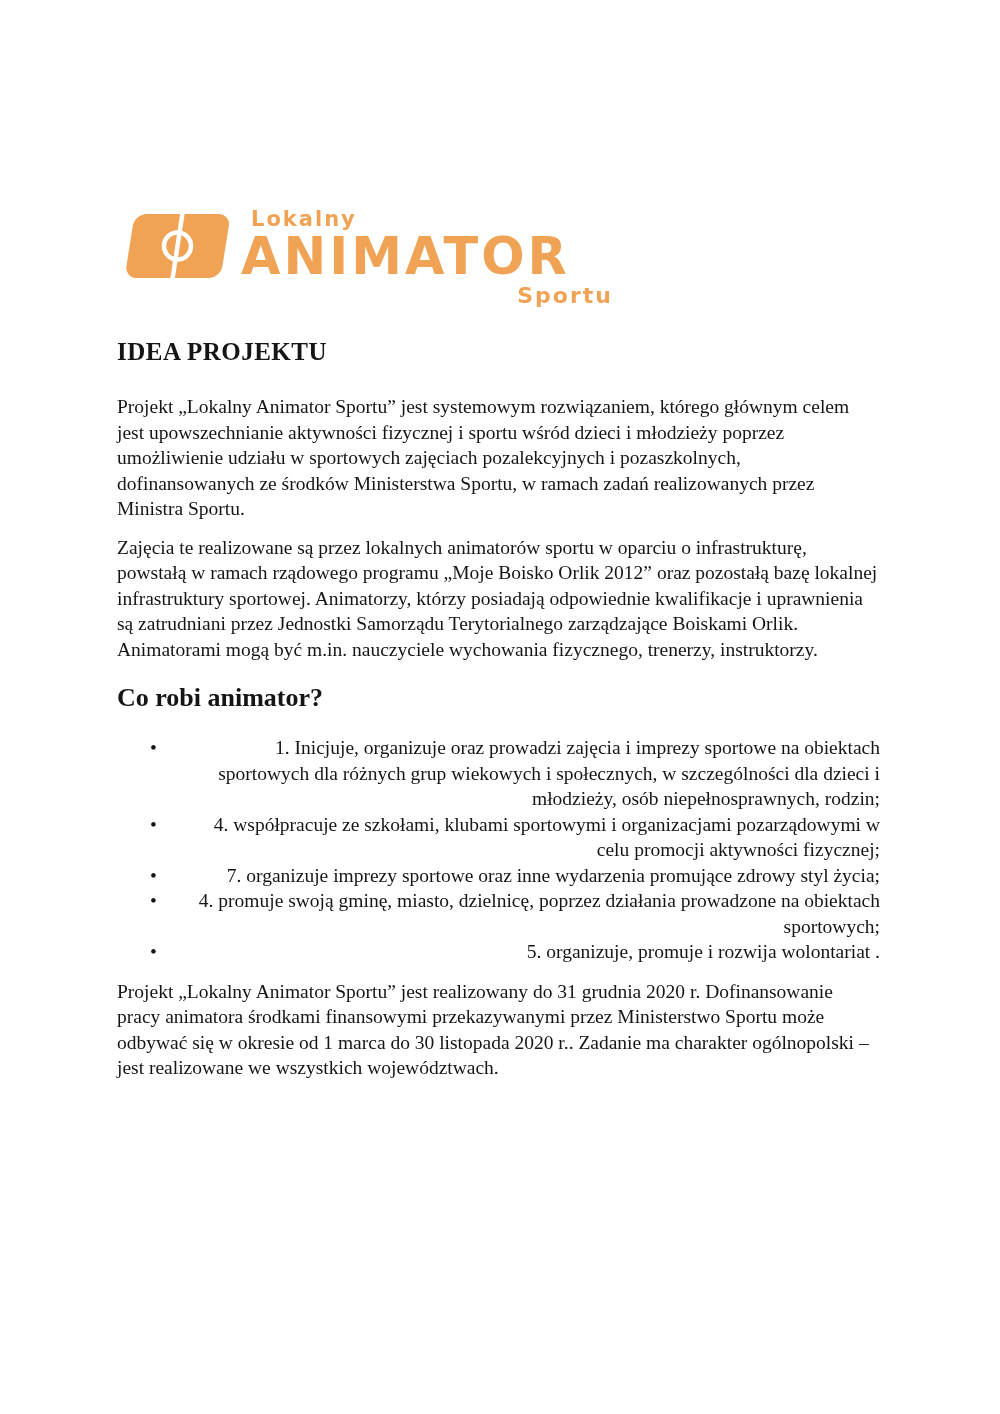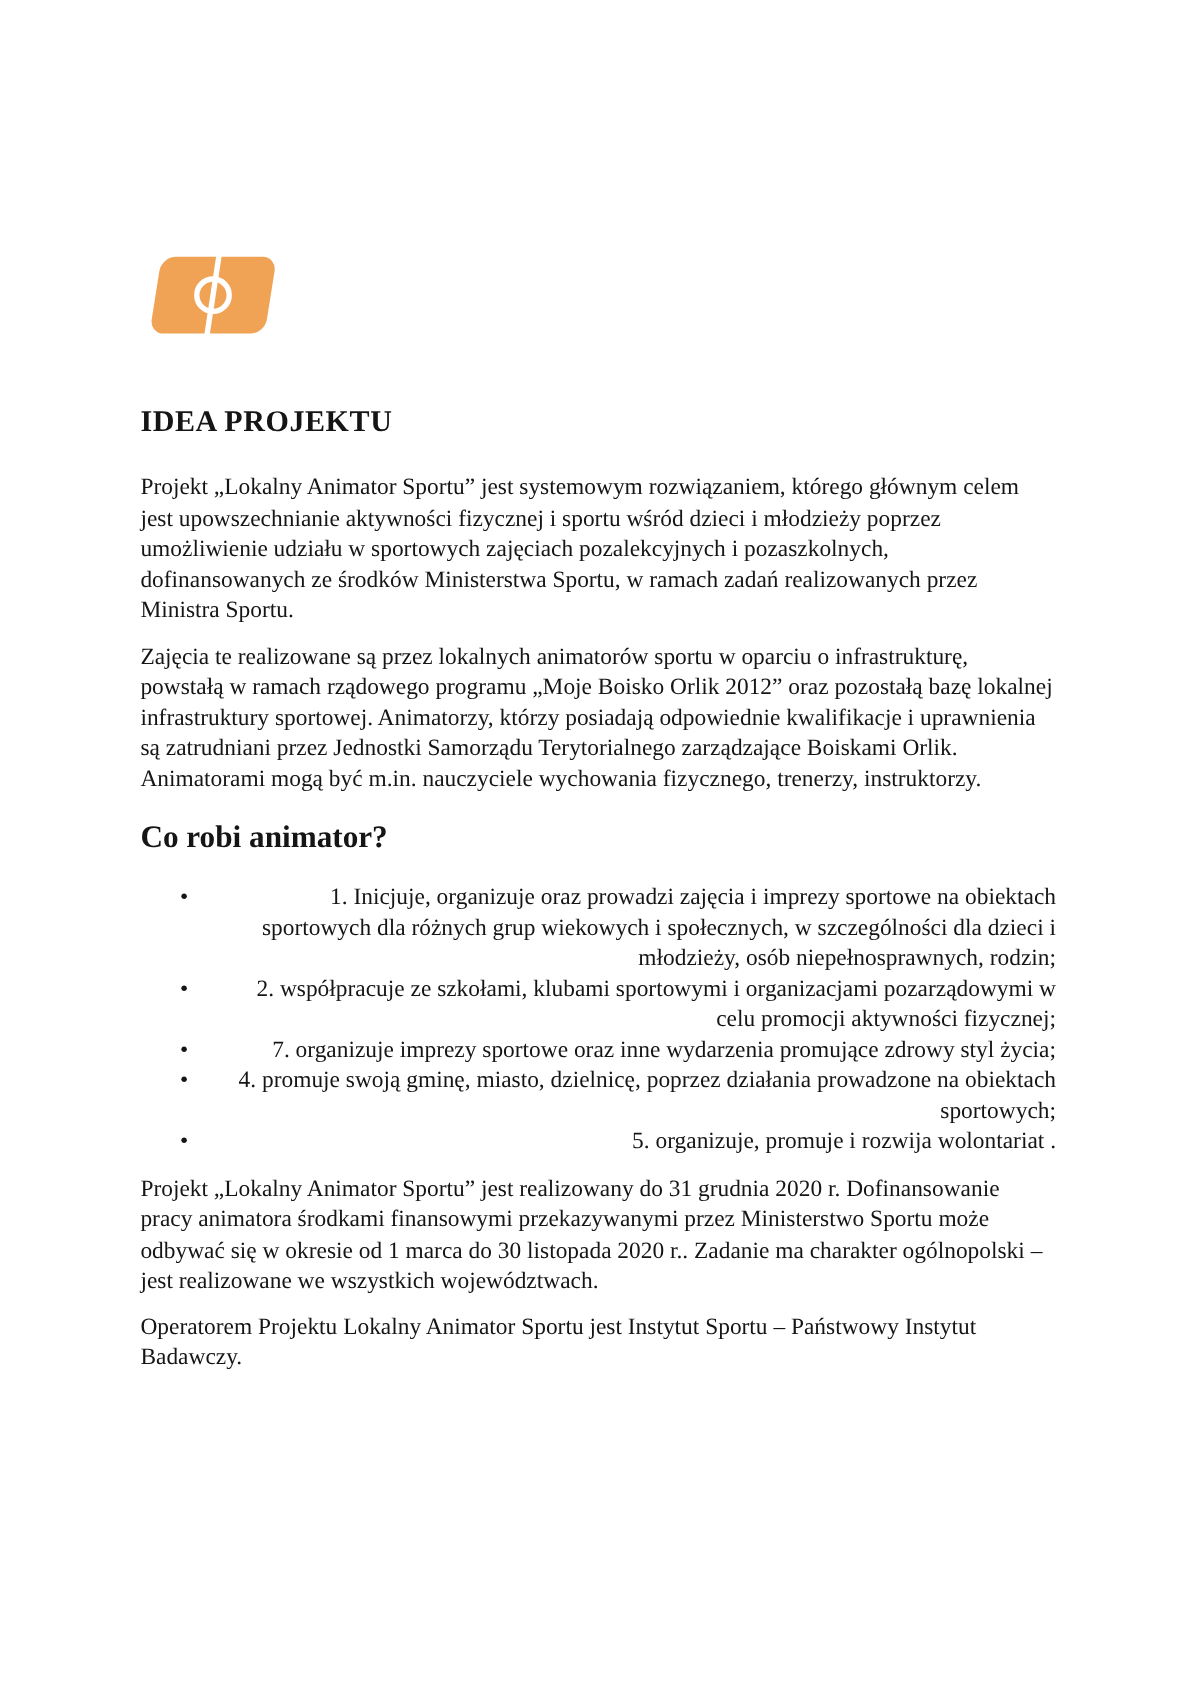--- a/index.html
+++ b/index.html
@@ -107,38 +107,42 @@
 <div class="page">
 
   <header class="logo">
     <div class="logo-icon-wrap">
       <svg width="112" height="68" viewBox="0 0 112 68" aria-hidden="true">
         <rect x="14" y="2" width="96" height="64" rx="12" ry="12" transform="skewX(-9)" fill="#F0A355"></rect>
         <line x1="61.5" y1="1" x2="51.5" y2="67" stroke="#ffffff" stroke-width="4.5"></line>
         <circle cx="56.5" cy="34" r="13.5" fill="none" stroke="#ffffff" stroke-width="4.5"></circle>
       </svg>
     </div>
+    <div class="logo-text">
+      <div class="logo-line1">Lokalny</div>
+      <div class="logo-line2">ANIMATOR</div>
+      <div class="logo-line3">Sportu</div>
+    </div>
   </header>
 
   <main class="content">
 
     <h1 class="doc-title">IDEA PROJEKTU</h1>
 
     <p class="doc-par">Projekt „Lokalny Animator Sportu” jest systemowym rozwiązaniem, którego głównym celem jest upowszechnianie aktywności fizycznej i sportu wśród dzieci i młodzieży poprzez umożliwienie udziału w sportowych zajęciach pozalekcyjnych i pozaszkolnych, dofinansowanych ze środków Ministerstwa Sportu, w ramach zadań realizowanych przez Ministra Sportu.</p>
 
     <p class="doc-par">Zajęcia te realizowane są przez lokalnych animatorów sportu w oparciu o infrastrukturę, powstałą w ramach rządowego programu „Moje Boisko Orlik 2012” oraz pozostałą bazę lokalnej infrastruktury sportowej. Animatorzy, którzy posiadają odpowiednie kwalifikacje i uprawnienia są zatrudniani przez Jednostki Samorządu Terytorialnego zarządzające Boiskami Orlik. Animatorami mogą być m.in. nauczyciele wychowania fizycznego, trenerzy, instruktorzy.</p>
 
     <h2 class="doc-subhead">Co robi animator?</h2>
 
     <ul class="duties">
       <li>1. Inicjuje, organizuje oraz prowadzi zajęcia i imprezy sportowe na obiektach sportowych dla różnych grup wiekowych i społecznych, w szczególności dla dzieci i młodzieży, osób niepełnosprawnych, rodzin;</li>
-      <li>2. współpracuje ze szkołami, klubami sportowymi i organizacjami pozarządowymi w celu promocji aktywności fizycznej;</li>
+      <li>4. współpracuje ze szkołami, klubami sportowymi i organizacjami pozarządowymi w celu promocji aktywności fizycznej;</li>
       <li>7. organizuje imprezy sportowe oraz inne wydarzenia promujące zdrowy styl życia;</li>
       <li>4. promuje swoją gminę, miasto, dzielnicę, poprzez działania prowadzone na obiektach sportowych;</li>
       <li>5. organizuje, promuje i rozwija wolontariat .</li>
     </ul>
 
     <p class="doc-par after-list">Projekt „Lokalny Animator Sportu” jest realizowany do 31 grudnia 2020 r. Dofinansowanie pracy animatora środkami finansowymi przekazywanymi przez Ministerstwo Sportu może odbywać się w okresie od 1 marca do 30 listopada 2020 r.. Zadanie ma charakter ogólnopolski – jest realizowane we wszystkich województwach.</p>
 
-    <p class="doc-par">Operatorem Projektu Lokalny Animator Sportu jest Instytut Sportu – Państwowy Instytut Badawczy.</p>
 
   </main>
 </div>
 
 </body></html>

